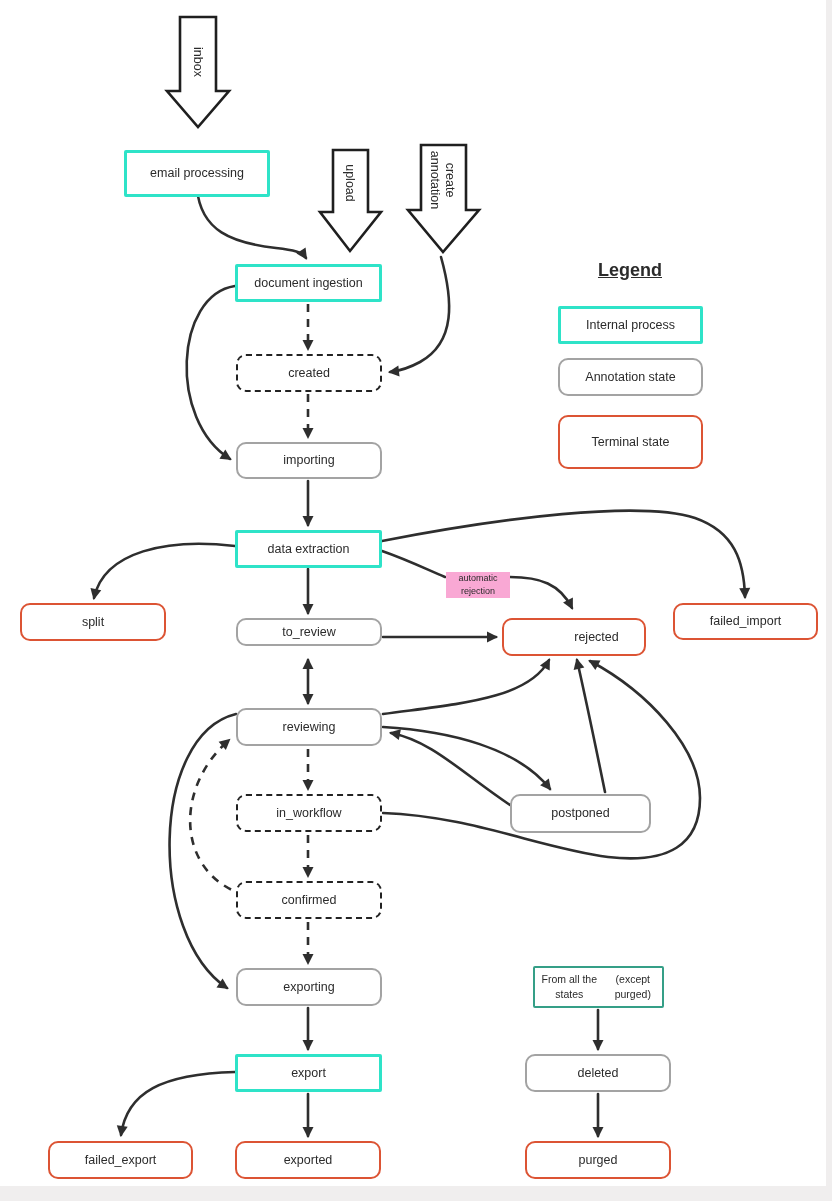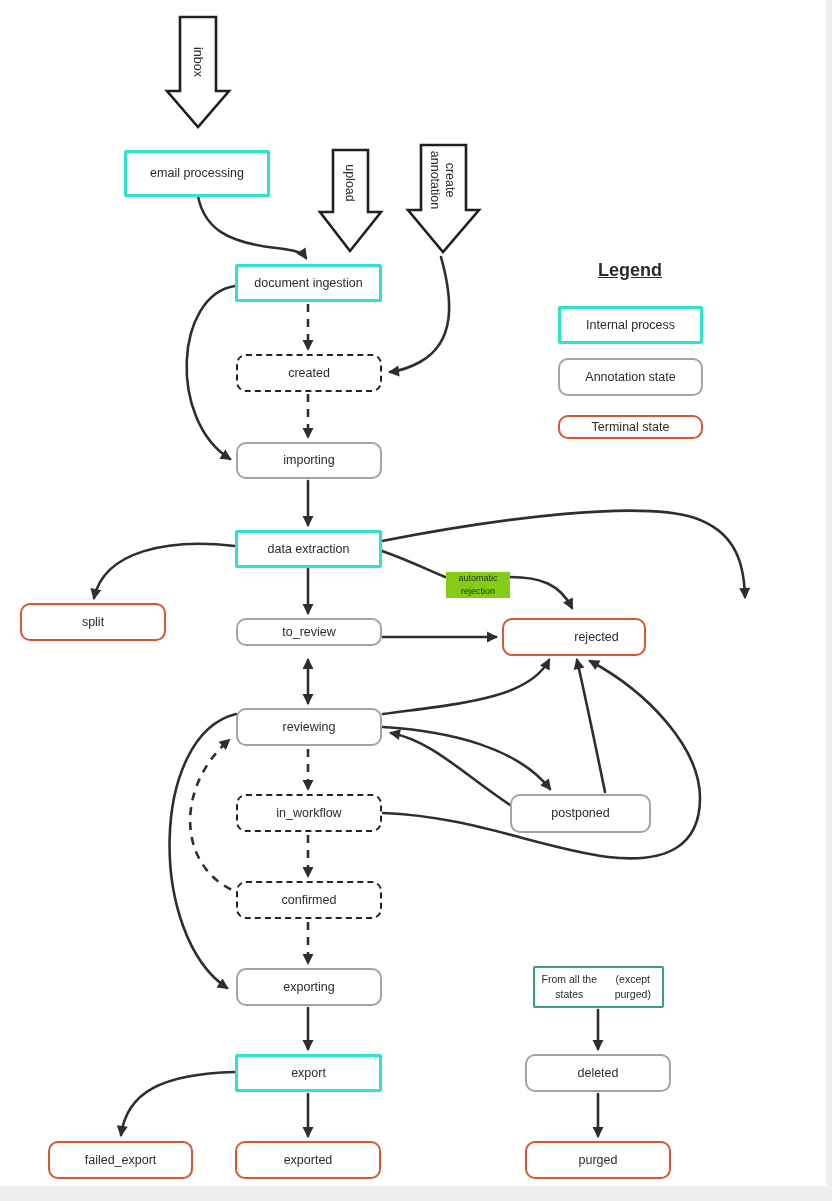--- a/index.html
+++ b/index.html
@@ -12,21 +12,21 @@
   .internal{border:3px solid #2ee3c8;border-radius:2px;}
   .state{border:2px solid #a3a3a3;border-radius:10px;}
   .terminal{border:2.5px solid #dc5434;border-radius:10px;}
   .dashednode{border:2.5px dashed #222222;border-radius:10px;}
   .note{border:2px solid #359f87;border-radius:2px;flex-direction:row;font-size:10.5px;line-height:1.45;}
   
   .legend-title{position:absolute;left:556px;top:260px;width:148px;text-align:center;
         font-size:18px;font-weight:bold;text-decoration:underline;z-index:2;}
   
   .edge-label{position:absolute;left:446px;top:572px;width:64px;text-align:center;
-        font-size:9px;line-height:1.45;background:#84cc16;z-index:3;}
+        font-size:9px;line-height:1.45;background:#f9a8d4;z-index:3;}
   
   .strip-right{position:absolute;left:826px;top:0;width:6px;height:1201px;background:#f0eeee;z-index:4;}
   .strip-bottom{position:absolute;left:0;top:1186px;width:832px;height:15px;background:#f0eeee;z-index:4;}
 </style>
 </head>
 <body>
 
 <div class="canvas">
 
   <svg class="layer" width="832" height="1201" viewBox="0 0 832 1201">
@@ -110,20 +110,23 @@
   </div>
 
   <div class="node state" style="left:236px;top:618px;width:146px;height:28px;">
     <span>to_review</span>
   </div>
 
   <div class="node terminal" style="left:502px;top:618px;width:144px;height:38px;padding-left:45px;">
     <span>rejected</span>
   </div>
 
+  <div class="node terminal" style="left:673px;top:603px;width:145px;height:37px;">
+    <span>failed_import</span>
+  </div>
 
   <div class="node state" style="left:236px;top:708px;width:146px;height:38px;">
     <span>reviewing</span>
   </div>
 
   <div class="node dashednode" style="left:236px;top:794px;width:146px;height:38px;">
     <span>in_workflow</span>
   </div>
 
   <div class="node state" style="left:510px;top:794px;width:141px;height:39px;">
@@ -171,19 +174,19 @@
   <div class="legend-title">Legend</div>
 
   <div class="node internal" style="left:558px;top:306px;width:145px;height:38px;">
     <span>Internal process</span>
   </div>
 
   <div class="node state" style="left:558px;top:358px;width:145px;height:38px;">
     <span>Annotation state</span>
   </div>
 
-  <div class="node terminal" style="left:558px;top:415px;width:145px;height:24px;">
+  <div class="node terminal" style="left:558px;top:415px;width:145px;height:54px;">
     <span>Terminal state</span>
   </div>
 
   <div class="strip-right"></div>
   <div class="strip-bottom"></div>
 </div>
 
 </body></html>

